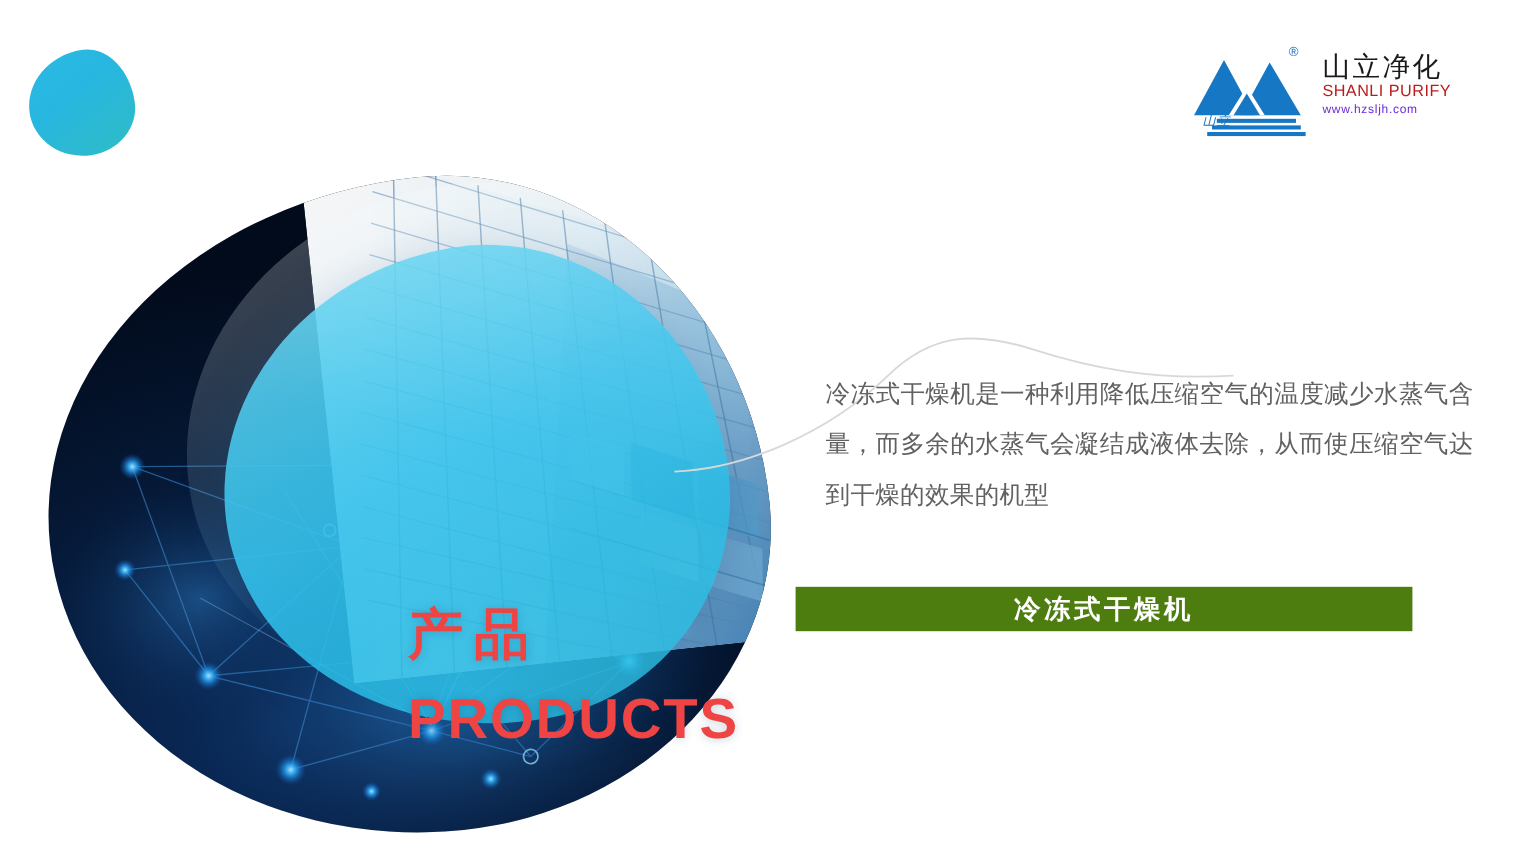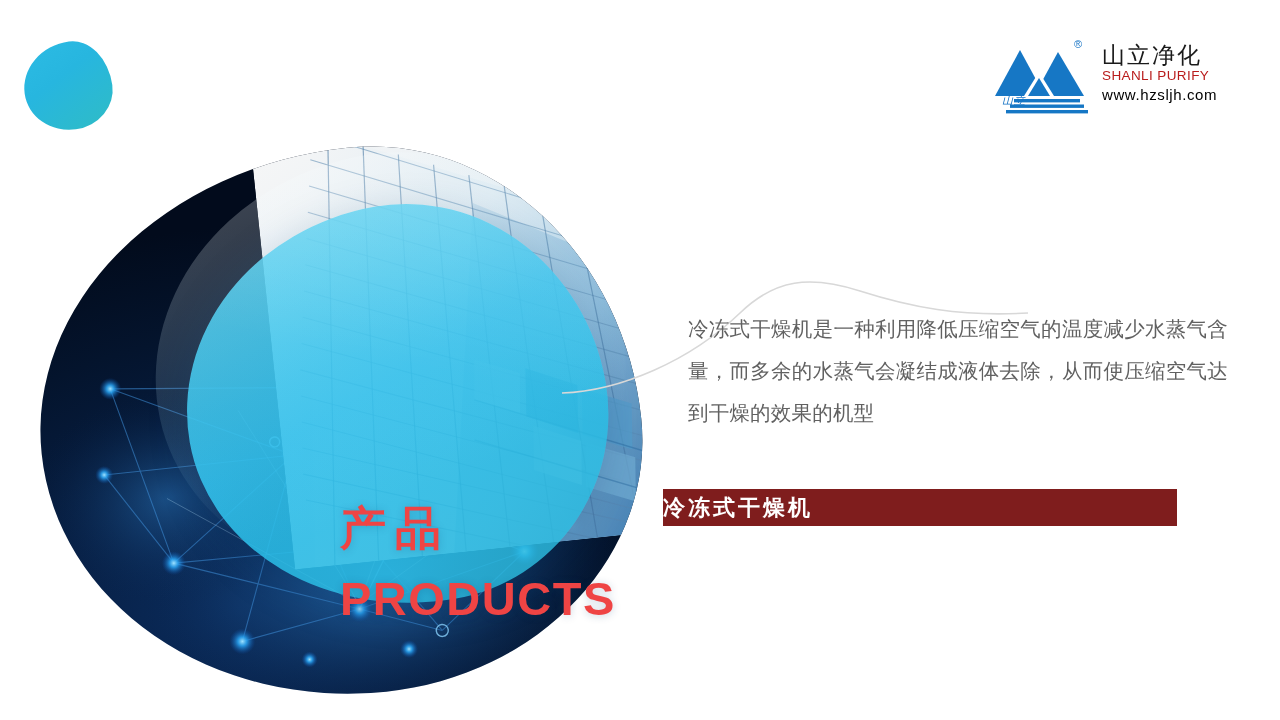--- a/index.html
+++ b/index.html
@@ -93,22 +93,22 @@
     white-space: nowrap;
   }
   .logo-en {
     font-size: 13.5px;
     color: #b91c1c;
     letter-spacing: 0.4px;
     line-height: 1.25;
     white-space: nowrap;
   }
   .logo-url {
-    font-size: 15px;
-    color: #000000;
+    font-size: 10px;
+    color: #6d28d9;
     letter-spacing: 0.6px;
     line-height: 1.3;
     white-space: nowrap;
   }
 
   
   .graphic {
     position: absolute;
     left: 40px;
     top: 150px;
@@ -222,23 +222,24 @@
     letter-spacing: 0.2px;
     text-align: justify;
     margin-left: 20px;
   }
   .cta-banner {
     position: absolute;
     left: 663px;
     top: 489px;
     width: 514px;
     height: 37px;
-    background: #7f1d1d;
+    background: #4d7c0f;
     display: flex;
     align-items: center;
+    justify-content: center;
   }
   .cta-banner-label {
     color: #ffffff;
     font-size: 22px;
     font-weight: 700;
     letter-spacing: 3px;
   }
 </style>
 </head>
 <body>

